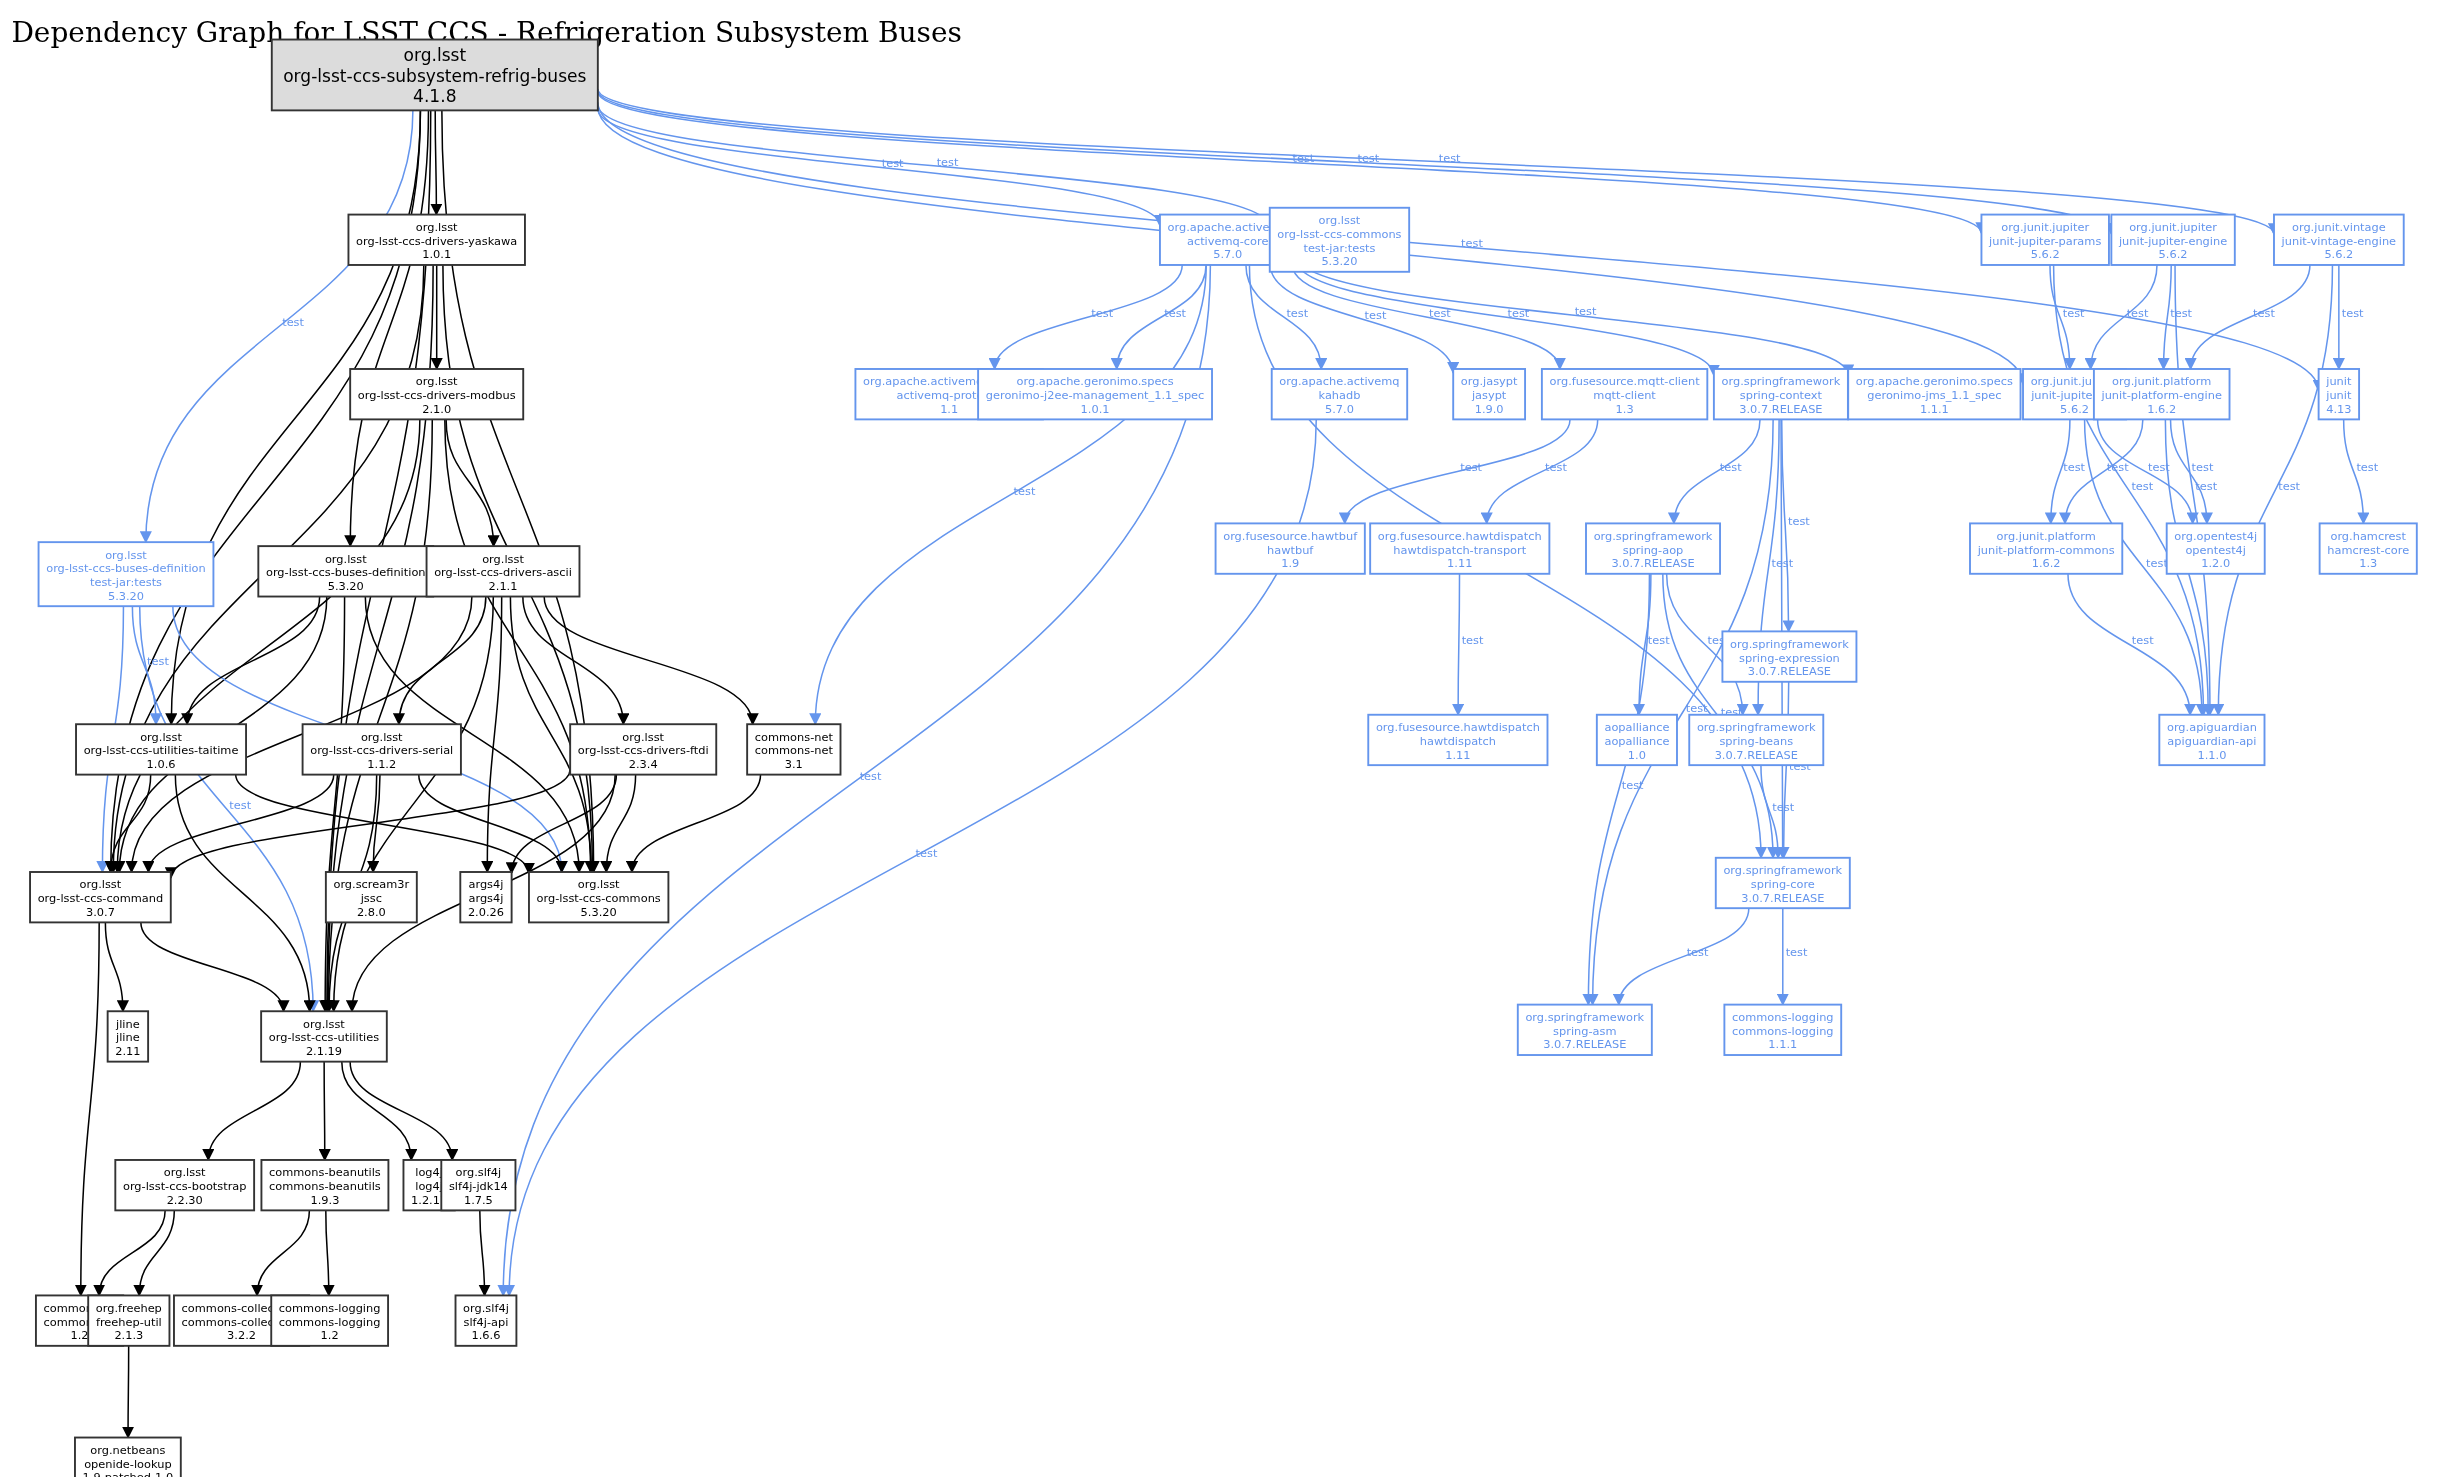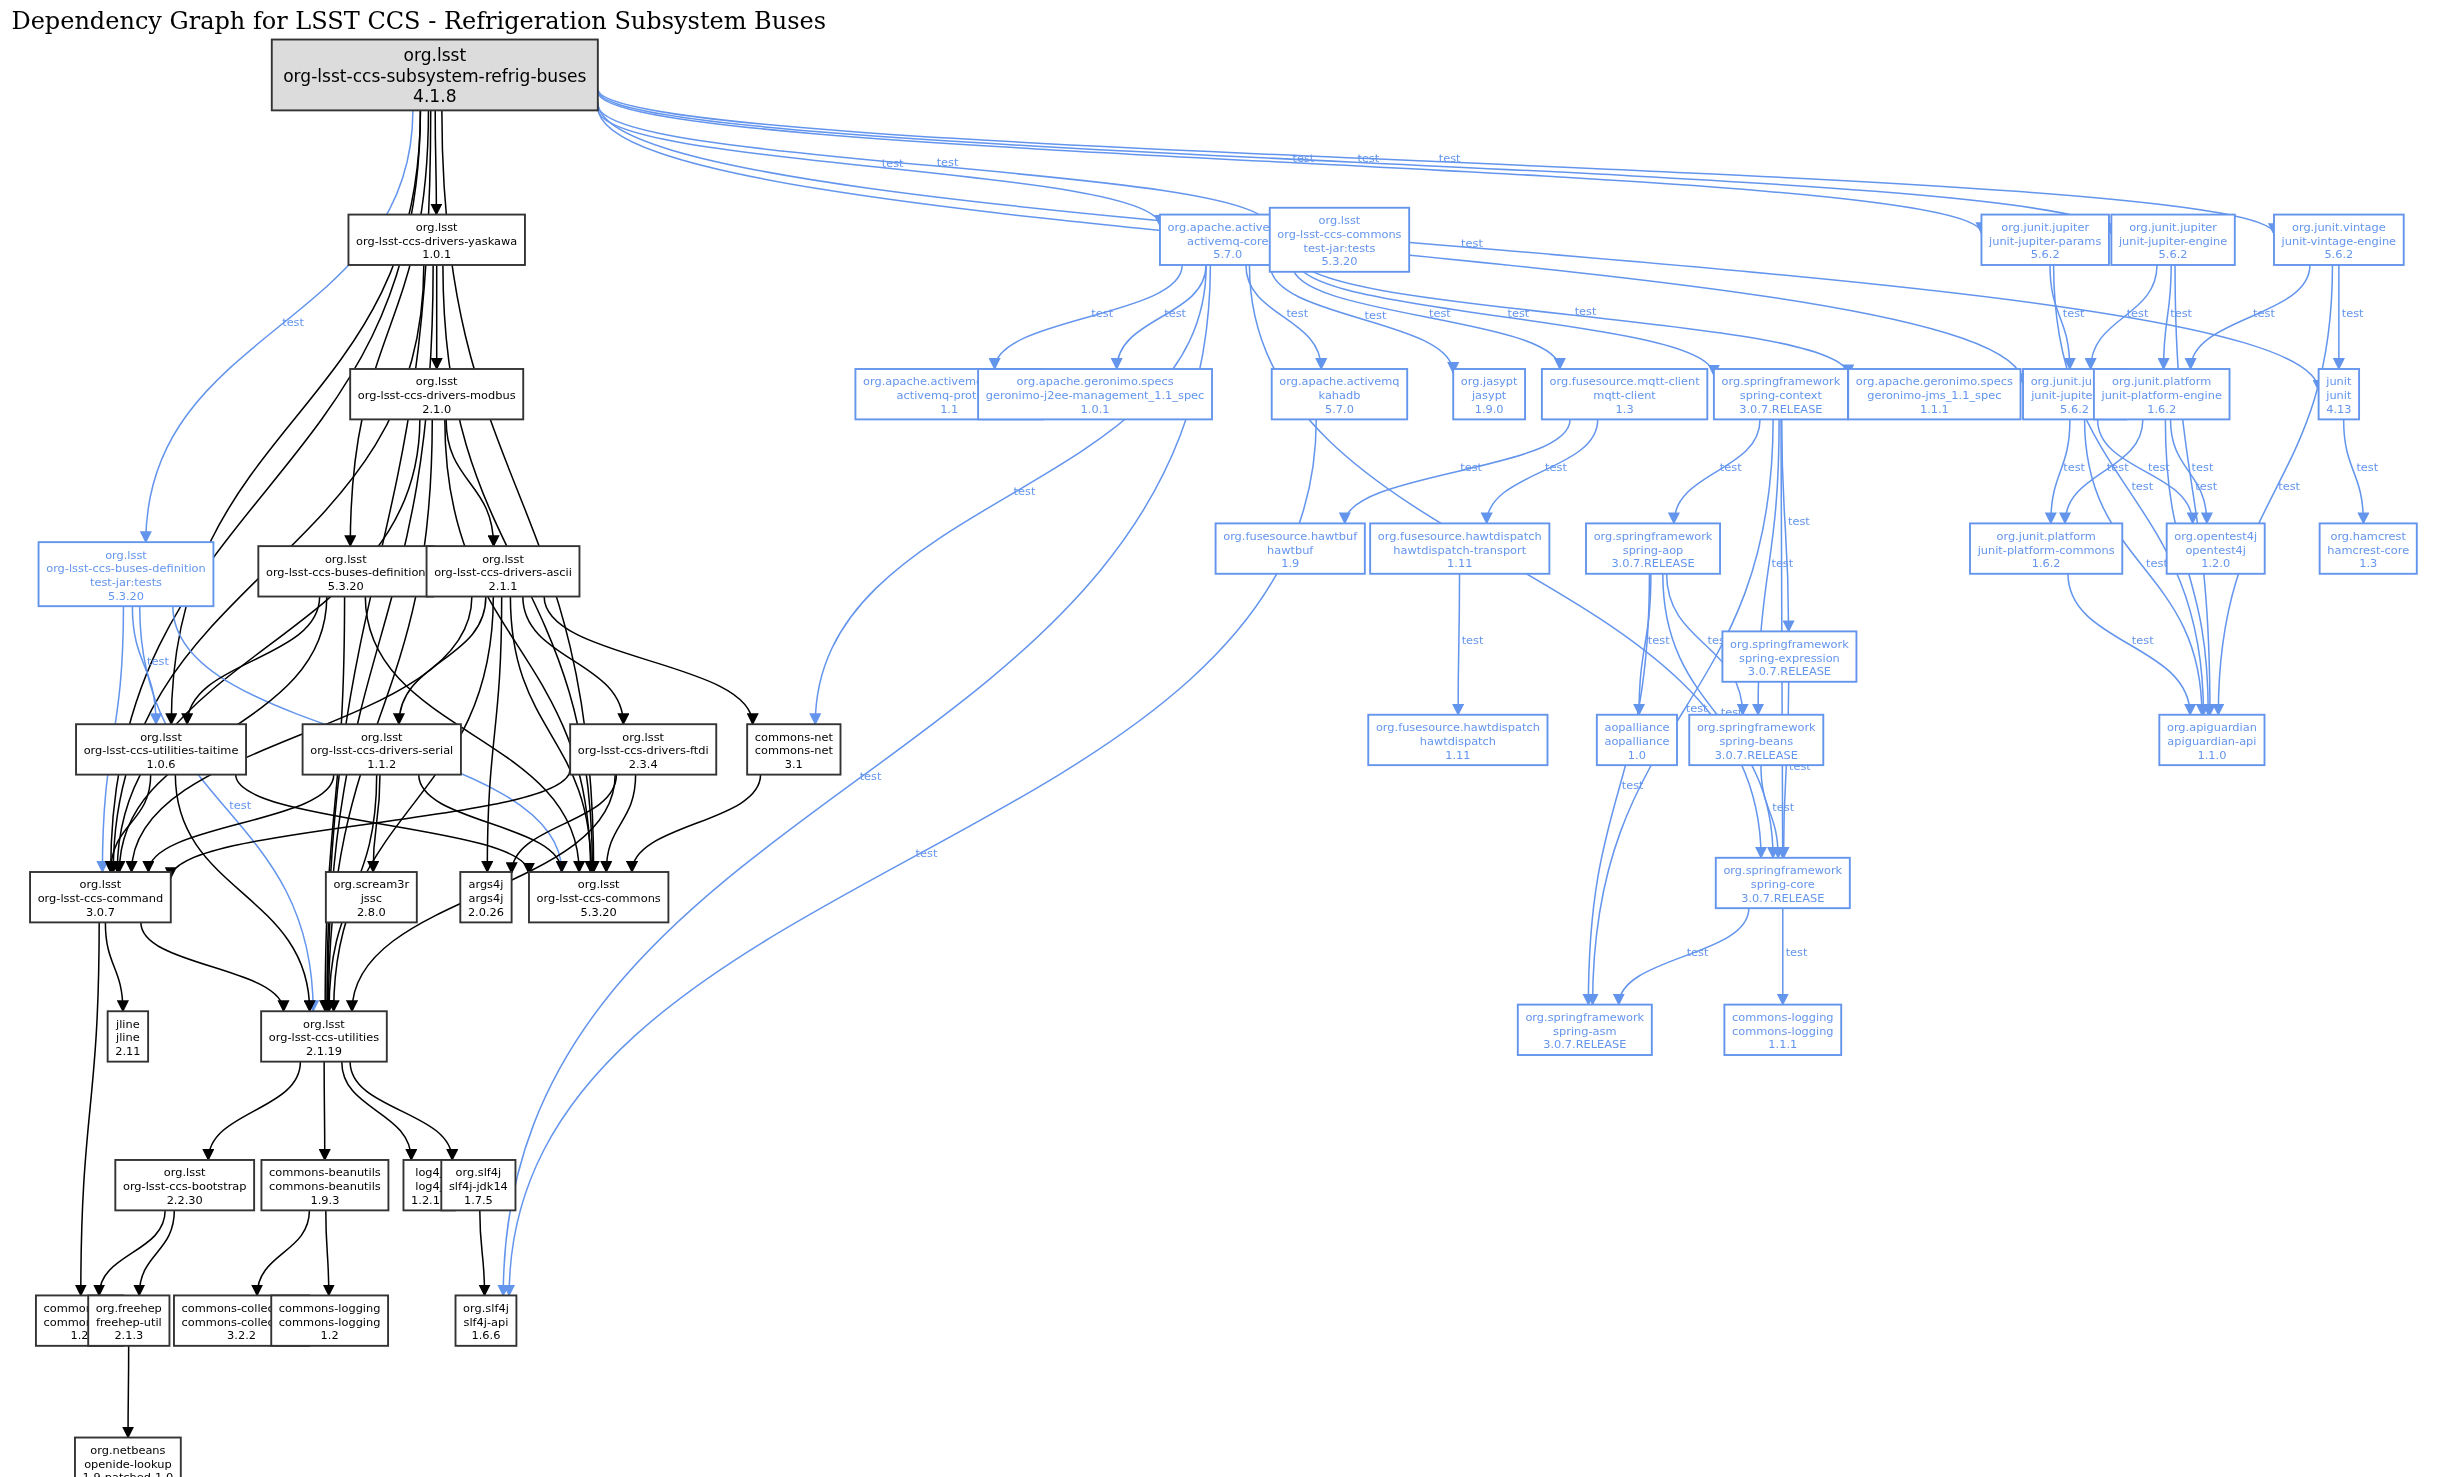--- a/index.html
+++ b/index.html
@@ -1,17 +1,17 @@
 <!DOCTYPE html>
 <html style="font-size:15px"><head>
 <meta charset="utf-8">
 <style>
   html, body { margin: 0; padding: 0; background: #ffffff; }
   body { width: 2462px; height: 1478px; overflow: hidden; position: relative; }
-  #graph-title { position: absolute; left: 11.4px; top: 7px; font-family: "DejaVu Serif", serif; font-size: 24px; color: #000; white-space: nowrap; }
+  #graph-title { position: absolute; left: 11.4px; top: 16px; font-family: "DejaVu Serif", serif; font-size: 28px; color: #000; white-space: nowrap; }
   #graph { position: absolute; left: 0; top: 0; }
   .node rect { stroke-width: 2; }
   .node text { font-family: "DejaVu Sans", sans-serif; font-size: 12px; text-anchor: middle; }
   .node.root text { font-size: 18px; }
   .edge path { fill: none; stroke-width: 1.6; }
   .edge-label { font-family: "DejaVu Sans", sans-serif; font-size: 12px; }
 </style>
 </head>
 <body>
 

